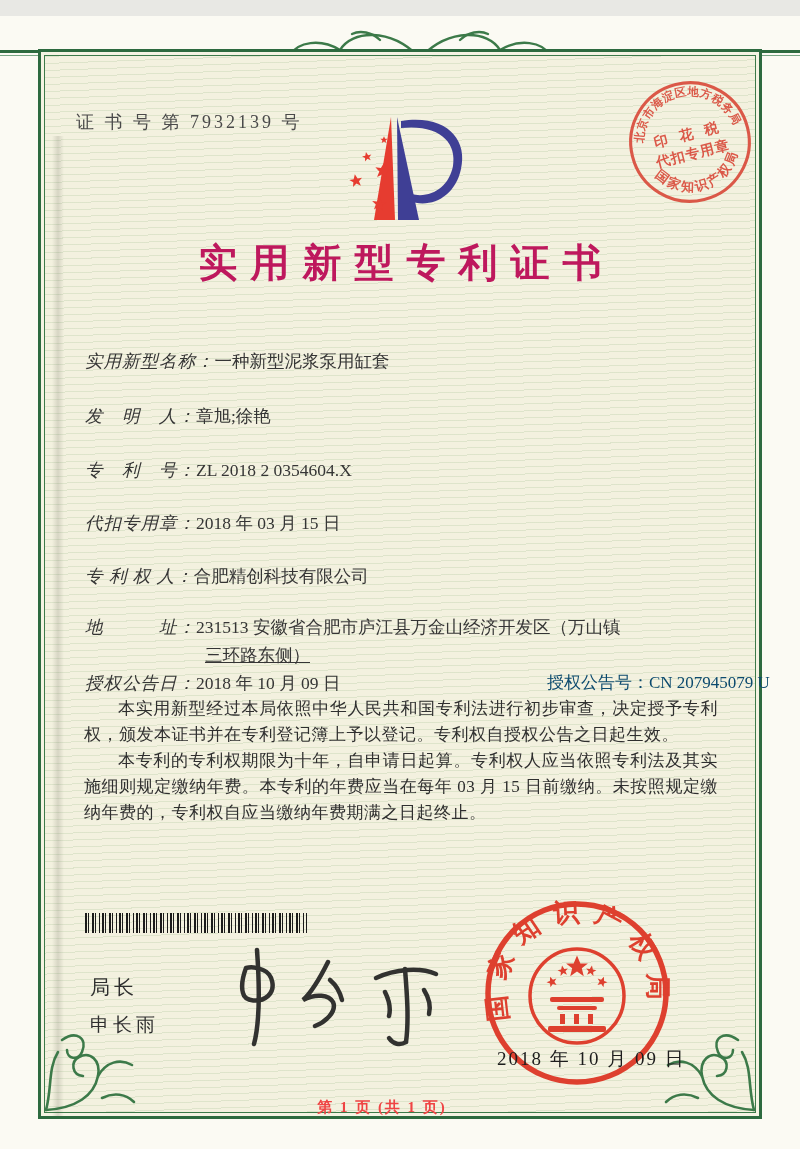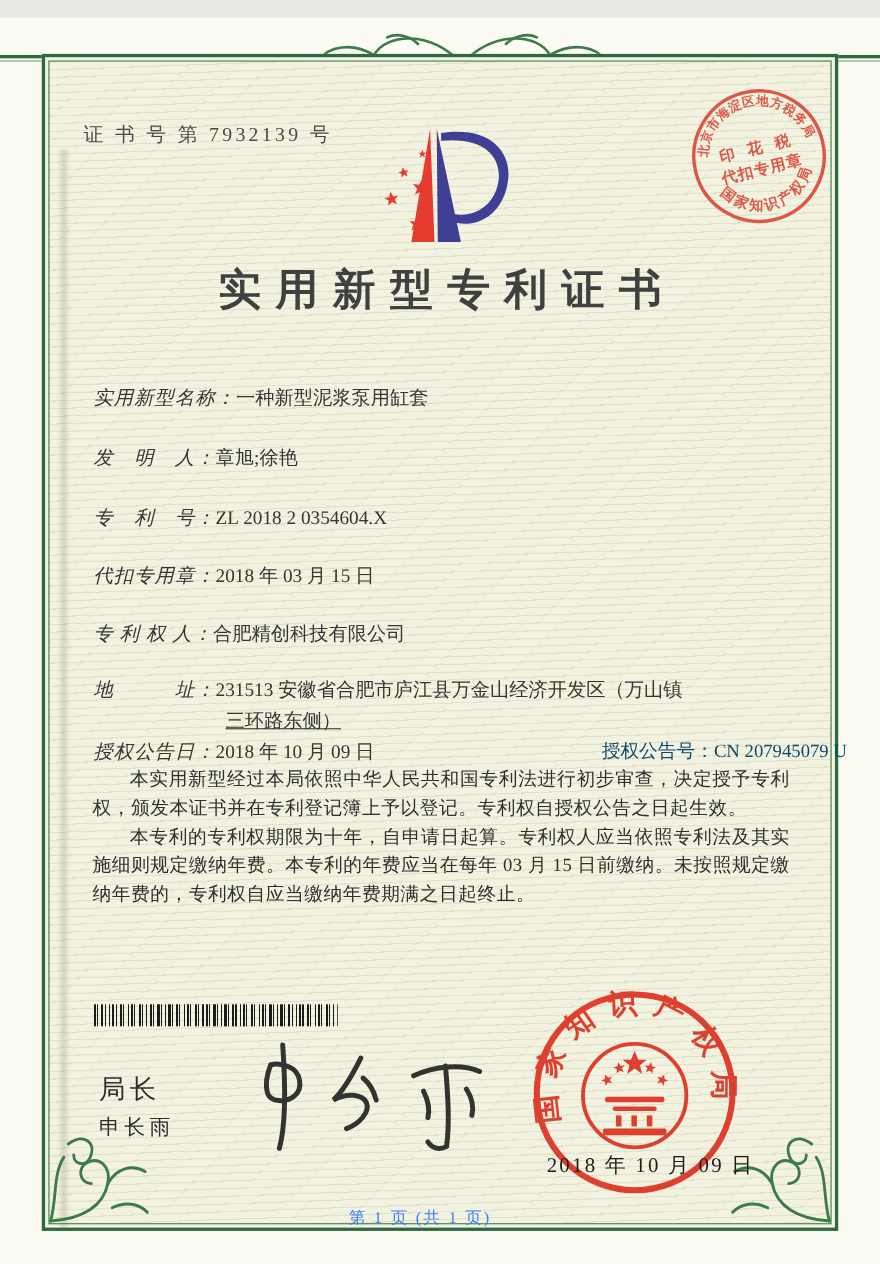--- a/index.html
+++ b/index.html
@@ -32,21 +32,21 @@
   .corner-br { left:658px; top:1002px; transform:scaleX(-1); }
 
   .cert-no { position:absolute; left:76px; top:94px; font-size:18px; letter-spacing:3px; color:#4a4a4a; }
 
   .tax-stamp { position:absolute; left:612px; top:48px; width:156px; height:156px; transform:rotate(-14deg); opacity:0.92; }
 
   .cnipa-logo { position:absolute; left:326px; top:94px; width:152px; height:118px; }
 
   .title {
     position:absolute; left:0; top:220px; width:800px; text-align:center;
-    font-size:39px; font-weight:700; letter-spacing:13px; color:#404040;
+    font-size:39px; font-weight:700; letter-spacing:13px; color:#be185d;
     text-indent:13px;
   }
 
   .fields { position:absolute; left:85px; top:0; width:640px; }
   .frow { position:absolute; left:0; font-size:17.5px; color:#353535; white-space:nowrap; }
   .frow .lab { letter-spacing:1px;font-style:italic; }
   .addr2 { position:absolute; font-size:17.5px; color:#353535;text-decoration:underline; }
   .pub-no { position:absolute; left:462px; font-size:17px; color:#0c4a6e; white-space:nowrap; }
 
   .paras { position:absolute; left:84px; top:680px; width:634px; }
@@ -54,28 +54,28 @@
     font-size:17px; line-height:26px; text-indent:2em; text-align:justify;
     color:#2f2f2f; letter-spacing:0.5px;
   }
 
   .barcode {
     position:absolute; left:85px; top:897px; width:222px; height:20px;
     background:
       repeating-linear-gradient(90deg,#1b1b1b 0 2px,rgba(0,0,0,0) 2px 3px,#1b1b1b 3px 4px,rgba(0,0,0,0) 4px 7px,#1b1b1b 7px 9px,rgba(0,0,0,0) 9px 10px,#1b1b1b 10px 11px,rgba(0,0,0,0) 11px 14px,#1b1b1b 14px 15px,rgba(0,0,0,0) 15px 17px);
   }
 
-  .sig-title { position:absolute; left:90px; top:958px; font-size:24px; letter-spacing:4px; color:#2e2e2e; }
+  .sig-title { position:absolute; left:90px; top:958px; font-size:20px; letter-spacing:4px; color:#2e2e2e; }
   .sig-name  { position:absolute; left:90px; top:996px; font-size:19px; letter-spacing:4px; color:#2e2e2e; }
   .sig-hand  { position:absolute; left:208px; top:922px; width:250px; height:115px; }
 
   .seal { position:absolute; left:478px; top:878px; width:198px; height:198px; }
   .seal-date { position:absolute; left:497px; top:1030px; font-size:19px; letter-spacing:2px; color:#1d1d1d; z-index:5; }
 
-  .footer { position:absolute; left:0; top:1082px; width:764px; text-align:center; font-size:15px; color:#3b82f6; letter-spacing:2px; }
+  .footer { position:absolute; left:0; top:1082px; width:764px; text-align:center; font-size:15px; color:#ef4444; letter-spacing:2px;font-weight:bold; }
 
   svg text { font-family:"Liberation Serif","DejaVu Serif",serif; }
 </style>
 </head>
 <body>
 
 <svg width="0" height="0" style="position:absolute" aria-hidden="true">
   <defs>
     <path id="star5" d="M0,-10 L2.94,-3.09 9.51,-3.09 4.19,1.18 5.88,8.09 0,3.82 -5.88,8.09 -4.19,1.18 -9.51,-3.09 -2.94,-3.09 Z"></path>
   </defs>

